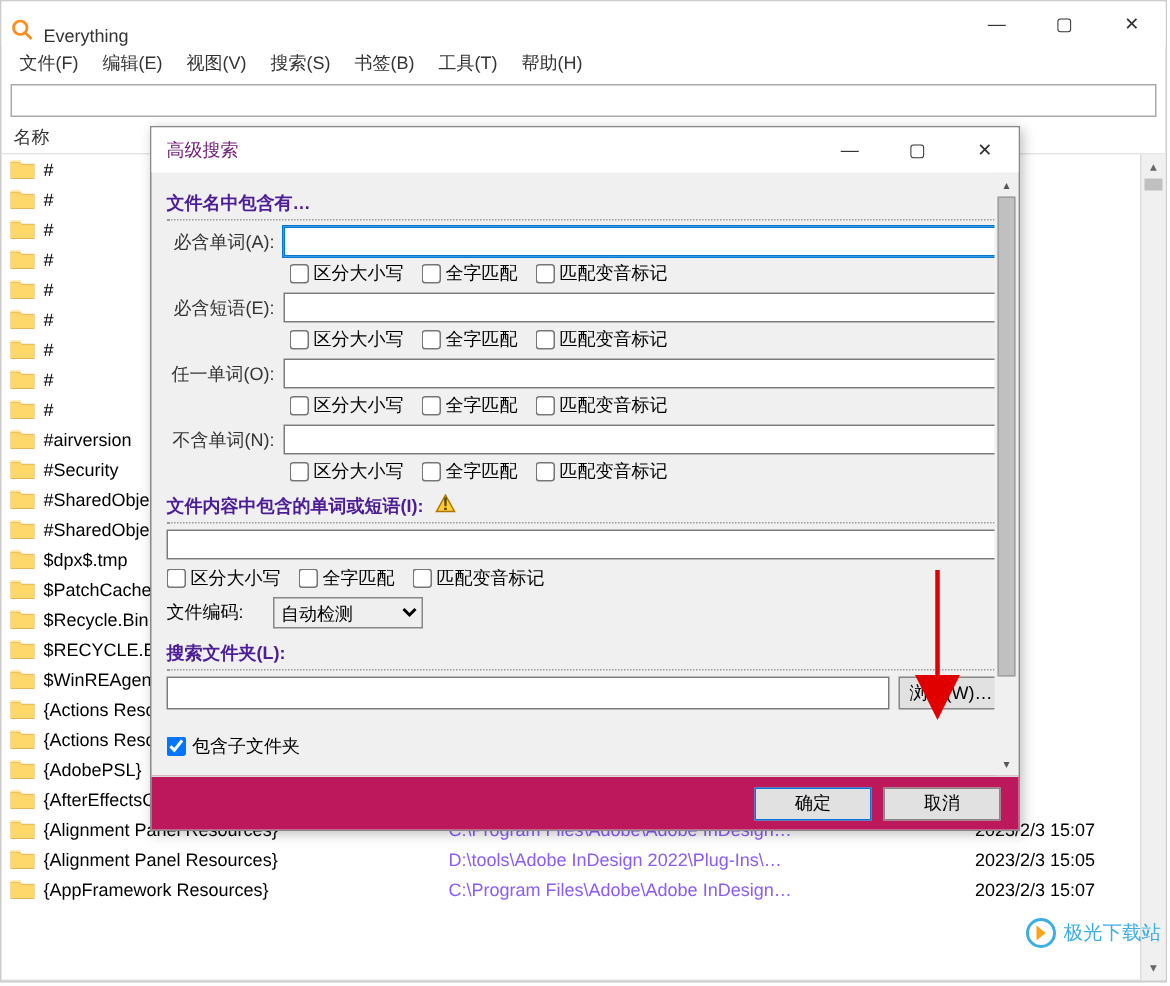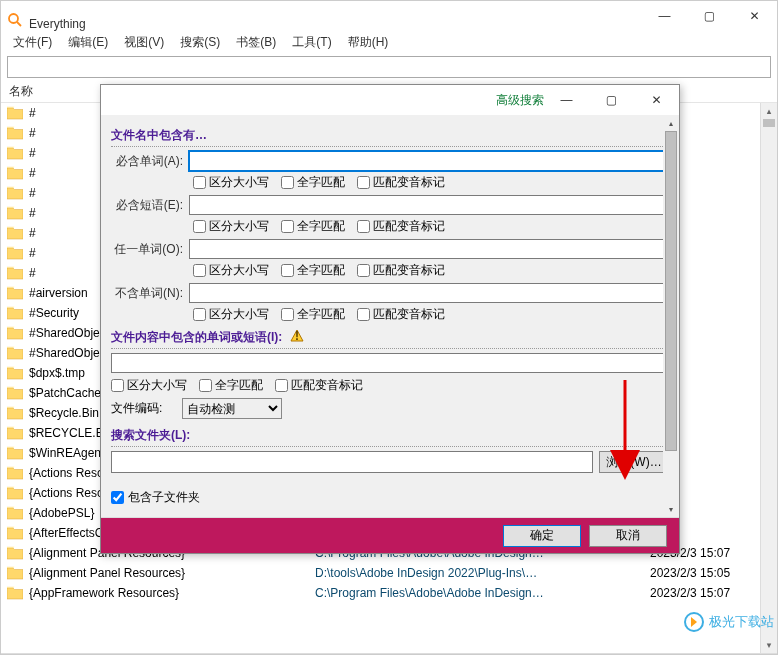--- a/index.html
+++ b/index.html
@@ -13,30 +13,30 @@
 .menuitem { padding: 2px 8px; }
 .searchbar-row { padding: 3px 6px; }
 .searchbar { width: 100%; height: 22px; border: 1px solid #aaa; padding: 2px 4px; }
 .header-row { display: flex; height: 22px; align-items: center; border-bottom: 1px solid #e5e5e5; padding-left: 8px; color: #333; }
 .header-name { flex: 1; }
 .content { display: flex; height: 550px; }
 .list { flex: 1; overflow: hidden; position: relative; }
 .row { display: flex; align-items: center; height: 20px; padding-left: 6px; }
 .folder-icon { width: 16px; height: 14px; margin-right: 6px; }
 .row .nm { flex: 0 0 270px; white-space: nowrap; overflow: hidden; color: #000; }
-.row .pth { flex: 1; white-space: nowrap; overflow: hidden; color: #0c4a6e; margin-left: 16px; }
+.row .pth { flex: 1; white-space: nowrap; overflow: hidden; color: #8b5cf6; }
 .row .dt { flex: 0 0 110px; white-space: nowrap; color: #000; text-align: left; }
 .vscroll { width: 17px; background: #f0f0f0; border-left: 1px solid #ddd; position: relative; }
 .vscroll .thumb { position: absolute; left: 2px; right: 2px; top: 16px; height: 8px; background: #c0c0c0; }
 .vscroll .arr { position: absolute; left: 0; right: 0; height: 16px; display: flex; align-items: center; justify-content: center; color: #666; font-size: 9px; }
 .status { height: 22px; border-top: 1px solid #ddd; display: flex; align-items: center; padding: 0 6px; color: #333; }
 
 .dialog { position: absolute; top: 84px; left: 100px; width: 580px; height: 470px; background: #f0f0f0; border: 1px solid #888; box-shadow: 2px 2px 8px rgba(0,0,0,0.25); z-index: 100; }
 .dlg-title { height: 30px; background: #fff; display: flex; align-items: center; padding-left: 10px; }
-.dlg-title .t { flex: 1; color: #15803d; text-align: right; }
+.dlg-title .t { flex: 1; color: #701a75; }
 .dlg-body { padding: 6px 10px; height: 402px; overflow: hidden; position: relative; }
 .section-label { font-weight: bold; color: #4c1d95; margin: 6px 0 4px; border-bottom: 1px dotted #999; padding-bottom: 2px; }
 .field-row { display: flex; align-items: center; margin: 3px 0; }
 .field-row .lbl { width: 78px; text-align: right; padding-right: 6px; color: #333; }
 .field-row input.txt { flex: 1; height: 20px; border: 1px solid #7a7a7a; padding: 0 3px; background: #fff; }
 .field-row input.txt.focus { border: 1px solid #0078d7; outline: 1px solid #0078d7; }
 .chk-row { display: flex; margin: 2px 0 4px 82px; gap: 12px; }
 .chk { display: flex; align-items: center; gap: 3px; }
 .chk input { width: 13px; height: 13px; }
 .content-chk-row { display: flex; gap: 12px; margin: 4px 0; }

